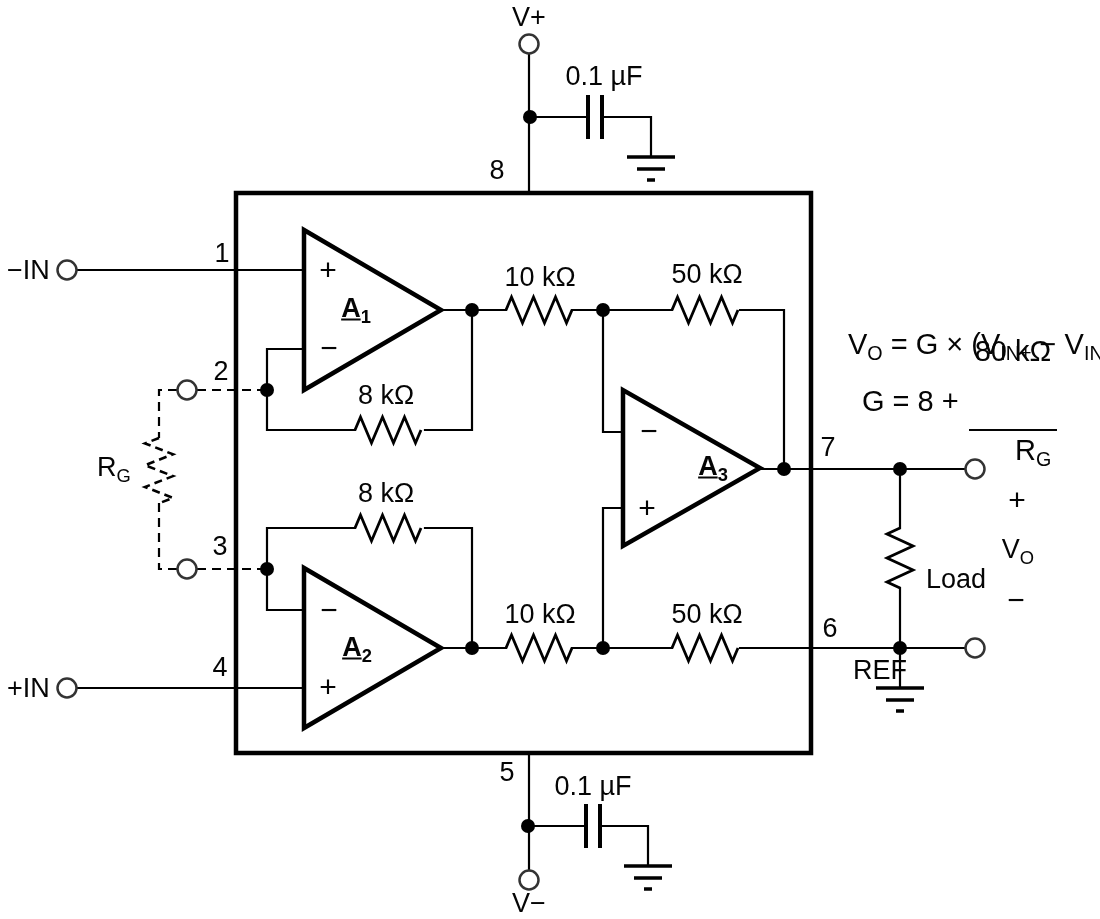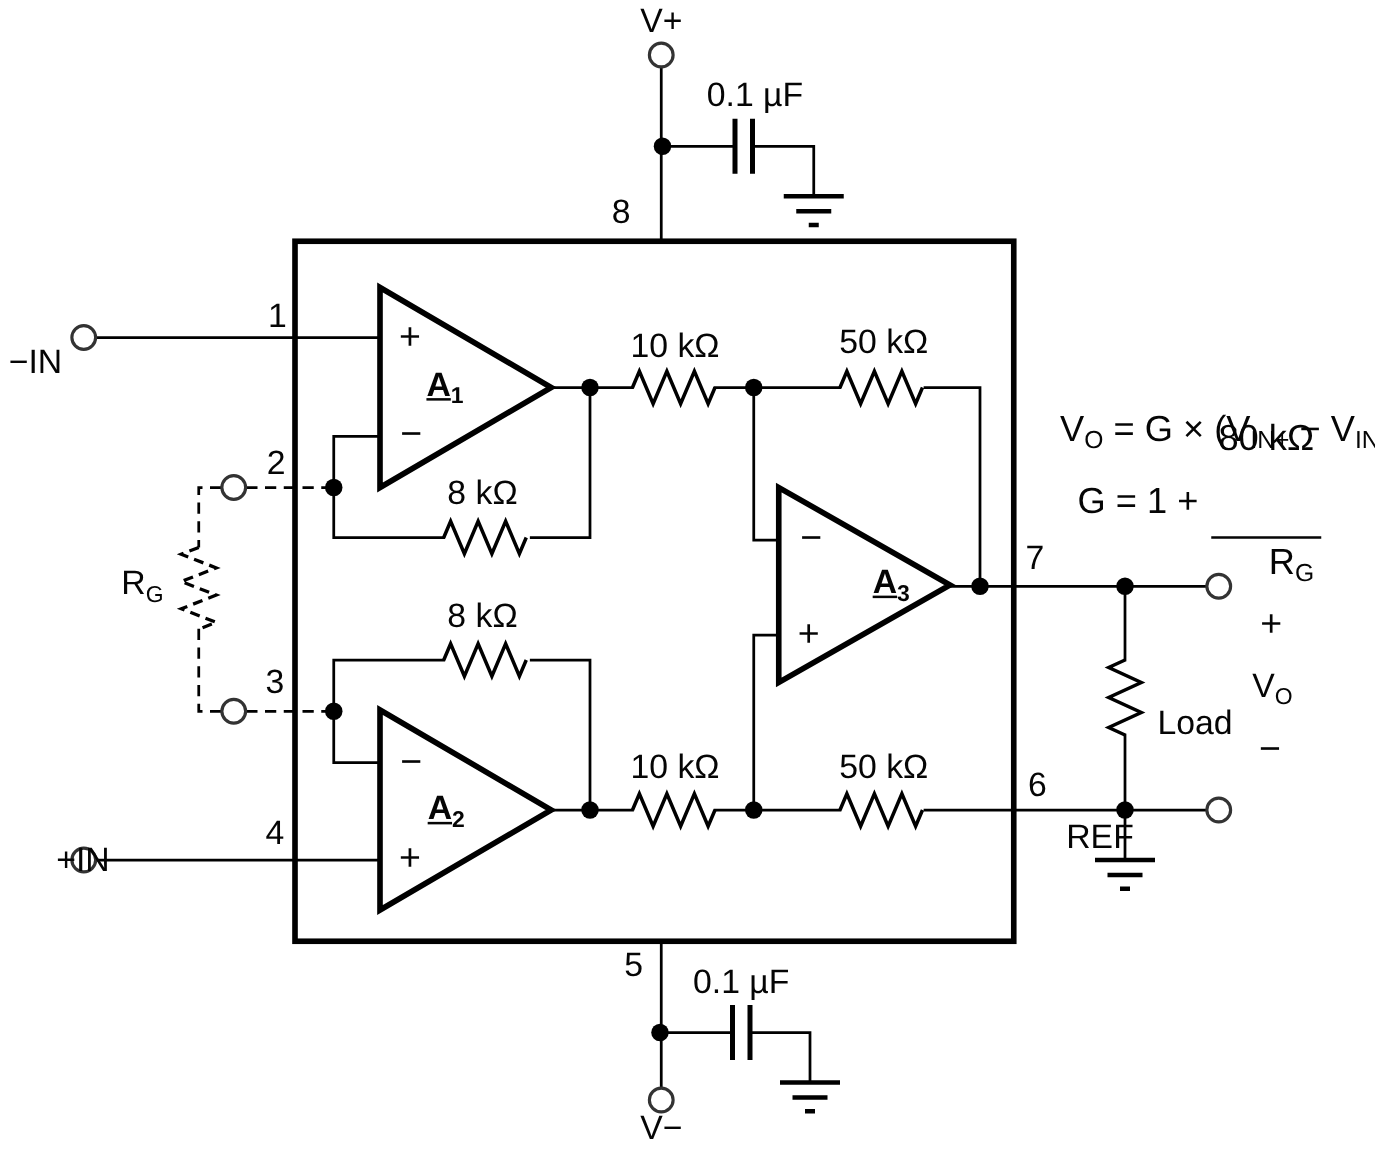--- a/index.html
+++ b/index.html
@@ -143,26 +143,26 @@
       <circle cx="187" cy="569" r="9.5"></circle>
       <circle cx="975" cy="469" r="9.5"></circle>
       <circle cx="975" cy="648" r="9.5"></circle>
     </g>
   </svg>
 
   <div class="lbl" style="left:529px; top:17px;">V+</div>
   <div class="lbl" style="left:604px; top:76px;">0.1 µF</div>
   <div class="lbl" style="left:497px; top:170px;">8</div>
 
-  <div class="lbl left" style="left:7px; top:270px;margin-top:20px;">−IN</div>
+  <div class="lbl left" style="left:7px; top:270px;">−IN</div>
   <div class="lbl" style="left:222px; top:253px;">1</div>
   <div class="lbl" style="left:221px; top:371px;">2</div>
   <div class="lbl" style="left:220px; top:546px;">3</div>
   <div class="lbl" style="left:220px; top:667px;">4</div>
-  <div class="lbl left" style="left:7px; top:688px;margin-left:38px;">+IN</div>
+  <div class="lbl left" style="left:7px; top:688px;">+IN</div>
 
   <div class="lbl left" style="left:97px; top:467px;"><span>R</span><span class="sub">G</span></div>
 
   <div class="lbl bold" style="left:356px; top:308px;"><span>A</span><span class="sub">1</span></div>
   <div class="lbl sign" style="left:328px; top:270px;">+</div>
   <div class="lbl sign" style="left:329px; top:348px;">−</div>
 
   <div class="lbl bold" style="left:357px; top:647px;"><span>A</span><span class="sub">2</span></div>
   <div class="lbl sign" style="left:329px; top:610px;">−</div>
   <div class="lbl sign" style="left:328px; top:687px;">+</div>
@@ -187,20 +187,20 @@
   <div class="lbl" style="left:1018px; top:549px;"><span>V</span><span class="sub">O</span></div>
   <div class="lbl sign" style="left:1016px; top:600px;">−</div>
 
   <div class="lbl" style="left:507px; top:772px;">5</div>
   <div class="lbl" style="left:593px; top:786px;">0.1 µF</div>
   <div class="lbl" style="left:529px; top:903px;">V−</div>
 
   <div class="eq" style="left:848px; top:344px;"><span>V</span><span class="sub">O</span><span> = G × (V</span><span class="sub">IN+</span><span> − V</span><span class="sub">IN−</span></div>
 
   <div class="eq eq-row" style="left:862px; top:401px;">
-    <span>G = 1 +</span>
+    <span>G = 8 +</span>
     <span class="frac">
       <span class="num" style="display:block;">80 kΩ</span>
       <span class="den" style="display:block;"><span>R</span><span class="sub">G</span></span>
     </span>
   </div>
 
 </div>
 
 </body></html>

